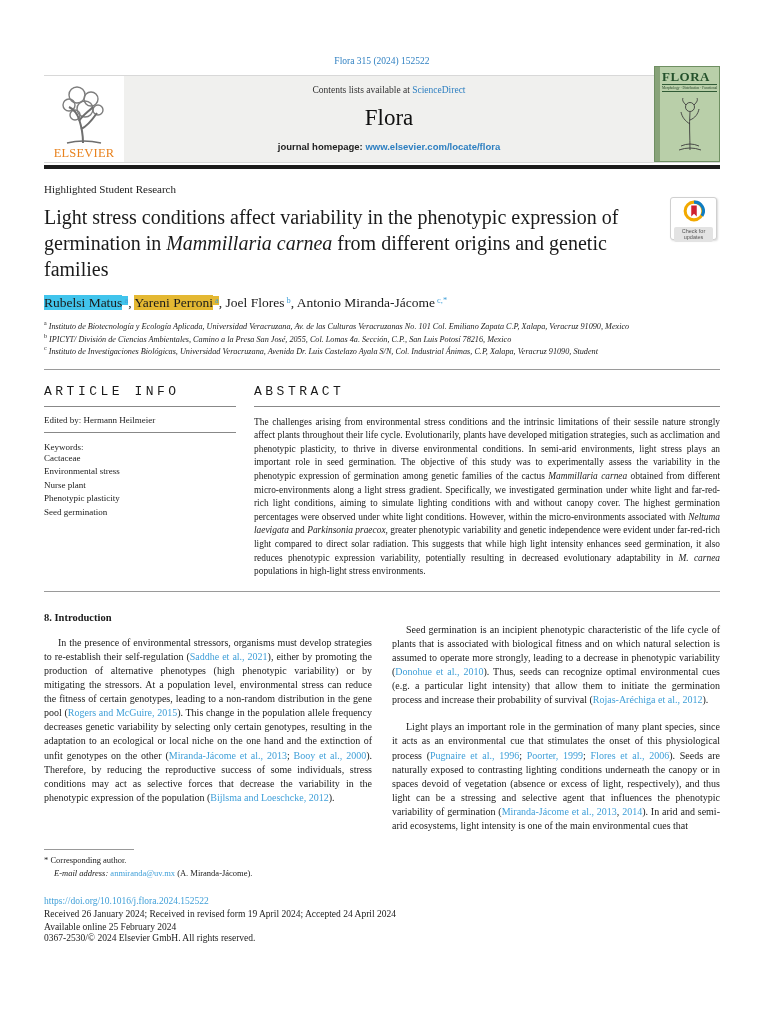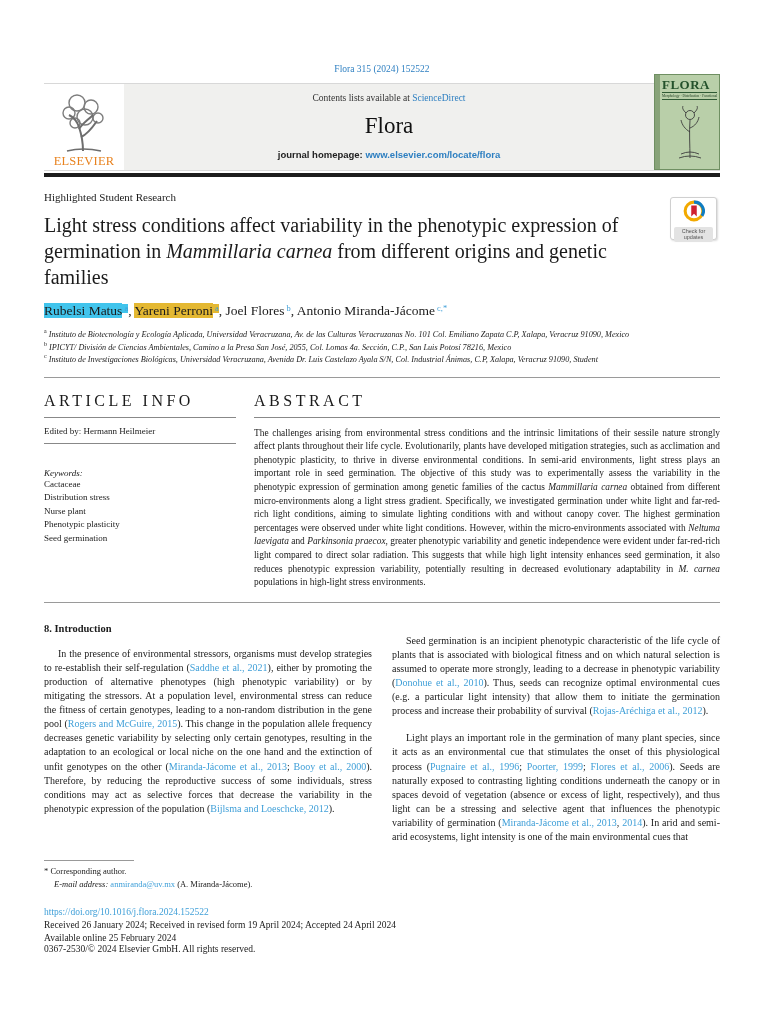--- a/index.html
+++ b/index.html
@@ -1,21 +1,21 @@
 <!DOCTYPE html>
 <html style="--link_dark: #2d7fc1; --link_mid: #3f9fd8; --elsevier_orange: #e8821e; --highlight_cyan: #41c4ec; --highlight_yellow: #e4b832; --cover_green: #b9cfa9;"><head>
 <meta charset="utf-8">
 <style>
   * { margin:0; padding:0; box-sizing:border-box; }
   html,body { background:#fff; }
   body {
     width:764px; height:1024px; overflow:hidden; position:relative;
     font-family:"Liberation Serif", serif; color:#1a1a1a;
   }
-  .page { padding:12px 44px; position:relative; }
+  .page { padding:4px 44px; position:relative; }
 
   
   .top-citation { text-align:center; font-size:9.5px; color:var(--link_dark); padding-top:52px; }
 
   
   .banner-wrap { margin-top:9px; border-top:1px solid #d8d8d8; border-bottom:1px solid #d8d8d8; display:flex; align-items:stretch; position:relative; }
   .logo-box { width:80px; background:#fff; display:flex; flex-direction:column; align-items:center; justify-content:flex-end; padding:2px 0 1px; }
   .logo-box svg { display:block; }
   .elsevier-word { font-size:12.5px; color:var(--elsevier_orange); letter-spacing:0.2px; margin-top:1px; font-family:"Liberation Serif", serif; }
   .banner-center { flex:1; background:#f0f0ee; text-align:center; padding:9px 6px 10px; display:flex; flex-direction:column; justify-content:space-between; height:86px;gap:6px; }
@@ -39,24 +39,24 @@
   .authors { font-size:13.5px; margin-top:13px; }
   .affils { margin-top:9px; font-size:8.2px; line-height:1.32; color:#222; }
   .affil-line .aff-text { font-style:italic; }
   .affil-line sup { font-size:6px; }
   .rule-full { border:none; border-top:1px solid #9a9a9a; margin-top:11px; }
 
   
   .info-abs { display:flex; margin-top:2px; }
   .info-col { width:192px; flex:none; }
   .abs-col { flex:1; margin-left:18px; }
-  .col-heading { font-size:16px; letter-spacing:3.5px; margin-top:12px; font-weight:normal; }
+  .col-heading { font-size:13px; letter-spacing:3.5px; margin-top:12px; font-weight:normal;font-family:Liberation Mono, monospace; }
   .sub-rule { border:none; border-top:1px solid #888; margin-top:7px; }
   .edited { font-size:9px; margin-top:8px; }
-  .kw-label { font-size:9px; font-style:italic; margin-top:24px; }
+  .kw-label { font-size:9px; margin-top:9px; }
   .kw { font-size:9px; line-height:1.5; }
   .abs-text { font-size:9.4px; line-height:13.6px; text-align:justify; margin-top:9px; }
   .section-rule { border:none; border-top:1px solid #9a9a9a; margin-top:12px; }
 
   
   .body-cols { display:flex; margin-top:20px; }
   .bcol { width:328px; flex:none; }
   .bcol + .bcol { margin-left:20px; }
   .intro-heading { font-size:10.5px; font-weight:bold; }
   .para { font-size:10px; line-height:14.1px; text-align:justify; text-indent:14px; margin-top:13px; }
@@ -155,21 +155,21 @@
   <hr class="rule-full">
 
   <div class="info-abs">
     <div class="info-col">
       <div class="col-heading">ARTICLE INFO</div>
       <hr class="sub-rule">
       <div class="edited">Edited by: Hermann Heilmeier</div>
       <hr class="sub-rule">
       <div class="kw-label">Keywords:</div>
       <div class="kw">Cactaceae</div>
-      <div class="kw">Distribution stress</div>
+      <div class="kw">Environmental stress</div>
       <div class="kw">Nurse plant</div>
       <div class="kw">Phenotypic plasticity</div>
       <div class="kw">Seed germination</div>
     </div>
     <div class="abs-col">
       <div class="col-heading">ABSTRACT</div>
       <hr class="sub-rule">
       <div class="abs-text"><span>The challenges arising from environmental stress conditions and the intrinsic limitations of their sessile nature strongly affect plants throughout their life cycle. Evolutionarily, plants have developed mitigation strategies, such as acclimation and phenotypic plasticity, to thrive in diverse environmental conditions. In semi-arid environments, light stress plays an important role in seed germination. The objective of this study was to experimentally assess the variability in the phenotypic expression of germination among genetic families of the cactus </span><span class="seg-i">Mammillaria carnea</span><span> obtained from different micro-environments along a light stress gradient. Specifically, we investigated germination under white light and far-red-rich light conditions, aiming to simulate lighting conditions with and without canopy cover. The highest germination percentages were observed under white light conditions. However, within the micro-environments associated with </span><span class="seg-i">Neltuma laevigata</span><span> and </span><span class="seg-i">Parkinsonia praecox</span><span>, greater phenotypic variability and genetic independence were evident under far-red-rich light compared to direct solar radiation. This suggests that while high light intensity enhances seed germination, it also reduces phenotypic expression variability, potentially resulting in decreased evolutionary adaptability in </span><span class="seg-i">M. carnea</span><span> populations in high-light stress environments.</span></div>
     </div>
   </div>

